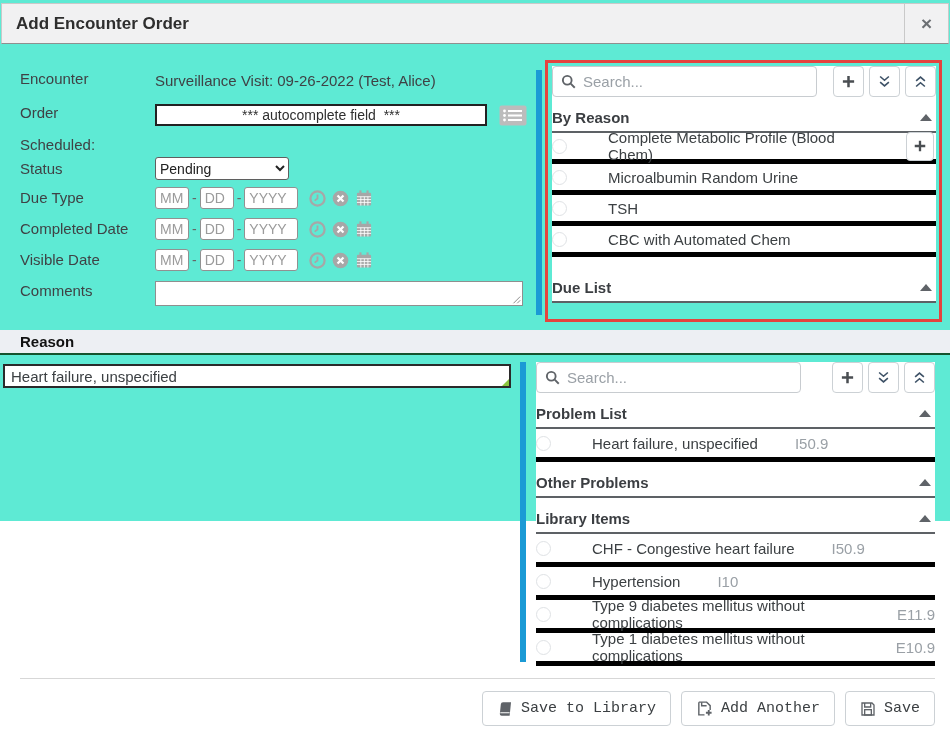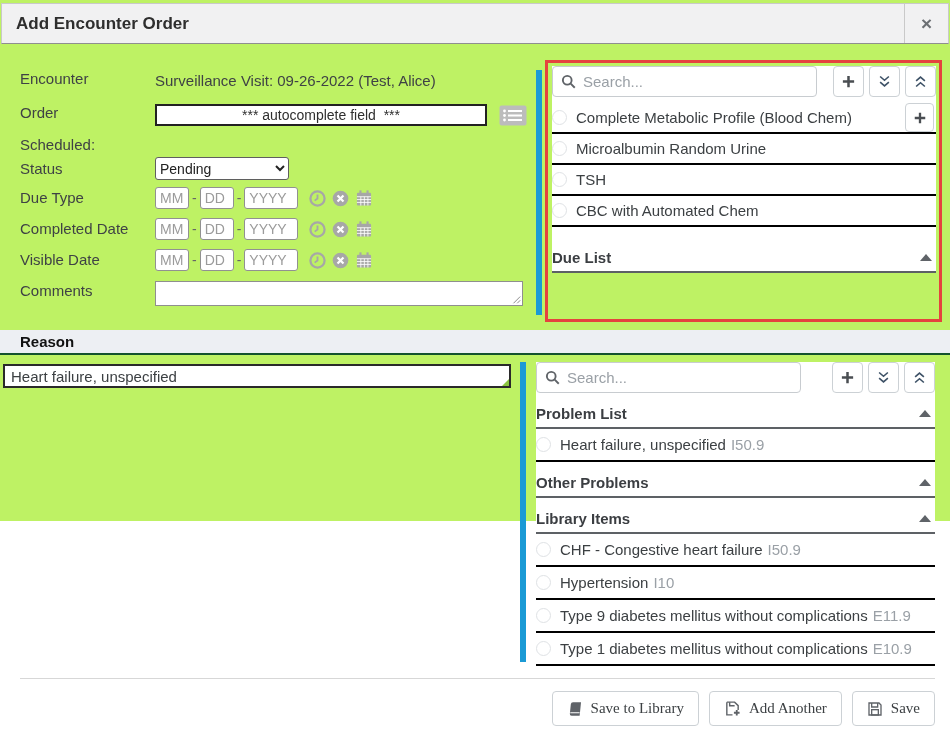--- a/index.html
+++ b/index.html
@@ -1,18 +1,18 @@
 <!DOCTYPE html>
 <html><head>
 <meta charset="utf-8">
 <style>
   * { box-sizing: border-box; margin: 0; padding: 0; }
   html,body { width: 950px; height: 735px; background: #fff; overflow: hidden;
     font-family: "Liberation Sans", sans-serif; color: #3c4043; }
-  .dialog { position: relative; width: 950px; height: 521px; background: #bef264; }
+  .dialog { position: relative; width: 950px; height: 521px; background: #5eead4; }
 
   
   .titlebar { position: absolute; top: 3px; left: 1px; right: 1px; height: 41px;
     background: #f1f1f2; border: 1px solid #c9c9c9; border-bottom: 1px solid #8f8f8f;
     display: flex; align-items: center; }
   .title { font-size: 17px; font-weight: bold; color: #2e2e2e; padding-left: 14px; }
   .close-box { margin-left: auto; width: 44px; height: 100%; border-left: 1px solid #c9c9c9;
     display: flex; align-items: center; justify-content: center; cursor: pointer;
     color: #6b6f73; font-size: 19px; font-weight: bold; }
 
@@ -60,21 +60,21 @@
     cursor: pointer; margin-left: 5px; }
   .sq-btn.pushed { margin-left: auto; }
   .sec-header { display: flex; align-items: center; height: 30px;
     border-bottom: 2px solid #5d6165; font-weight: bold; font-size: 15px; color: #3b3e42; }
   .sec-header.gap { margin-top: 6px; }
   .sec-header.biggap { margin-top: 16px; }
   .caret-up { margin-left: auto; margin-right: 4px; width: 0; height: 0;
     border-left: 6px solid transparent; border-right: 6px solid transparent;
     border-bottom: 7px solid #5f6368; }
   .item { display: flex; align-items: center; height: 31px;
-    border-bottom: 2px solid #000000; font-size: 15px; color: #3c4043; cursor: pointer; }
+    border-bottom: 5px solid #000000; font-size: 15px; color: #3c4043; cursor: pointer; gap: 32px; }
   .panel.bottom .item { height: 33px; }
   .radio { width: 15px; height: 15px; border: 1px solid #dfe2e5; border-radius: 50%;
     margin-right: 9px; flex: none; background: #fff; }
   .code { color: #9aa0a6; margin-left: 5px; }
   .item-add-btn { margin-left: auto; margin-right: 2px; width: 29px; height: 29px;
     border: 1px solid #ccd1d5; border-radius: 4px; background: #fff;
     display: flex; align-items: center; justify-content: center; cursor: pointer; }
 
   
   .reason-bar { position: absolute; left: 0; top: 330px; width: 950px; height: 25px;
@@ -86,21 +86,21 @@
     color: #3c4043; padding: 0 6px; outline: none; }
   .green-corner { position: absolute; right: 2px; bottom: 2px; width: 0; height: 0;
     border-left: 7px solid transparent; border-bottom: 7px solid #8bc53f; pointer-events: none; }
 
   
   .footer-divider { position: absolute; left: 20px; right: 15px; top: 678px;
     border-top: 1px solid #d7d7d7; }
   .footer { position: absolute; top: 691px; right: 15px; display: flex; gap: 10px; }
   .btn { height: 35px; border: 1px solid #ccd1d5; border-radius: 4px; background: #fff;
     display: flex; align-items: center; padding: 0 14px; gap: 8px;
-    font-size: 15px; color: #3c4043; cursor: pointer; font-family: Liberation Serif, serif; }
+    font-size: 15px; color: #3c4043; cursor: pointer; font-family: Liberation Mono, monospace; }
 </style>
 </head>
 <body>
 
 <div class="dialog">
 
   <div class="titlebar">
     <span class="title">Add Encounter Order</span>
     <div class="close-box">
       <span>×</span>
@@ -250,20 +250,24 @@
             <path d="M5 4l7 6 7-6M5 13l7 6 7-6" fill="none" stroke="#3d5166" stroke-width="2.6"></path>
           </svg>
       </div>
       <div class="sq-btn">
         <svg width="15" height="15" viewBox="0 0 24 24">
             <path d="M5 11l7-6 7 6M5 20l7-6 7 6" fill="none" stroke="#3d5166" stroke-width="2.6"></path>
           </svg>
       </div>
     </div>
 
+    <div class="sec-header">
+      <span>By Reason</span>
+      <span class="caret-up"></span>
+    </div>
     <div class="item">
       <span class="radio"></span>
       <span>Complete Metabolic Profile (Blood Chem)</span>
       <span class="item-add-btn">
           <svg width="14" height="14" viewBox="0 0 24 24">
             <path d="M12 3v18M3 12h18" stroke="#4a4e52" stroke-width="4"></path>
           </svg>
         </span>
     </div>
     <div class="item">

